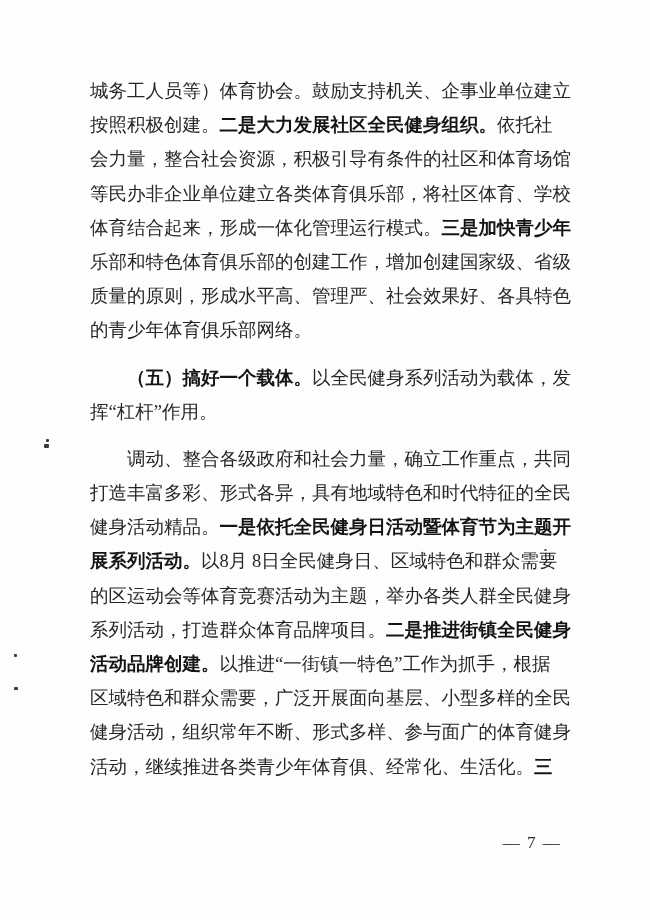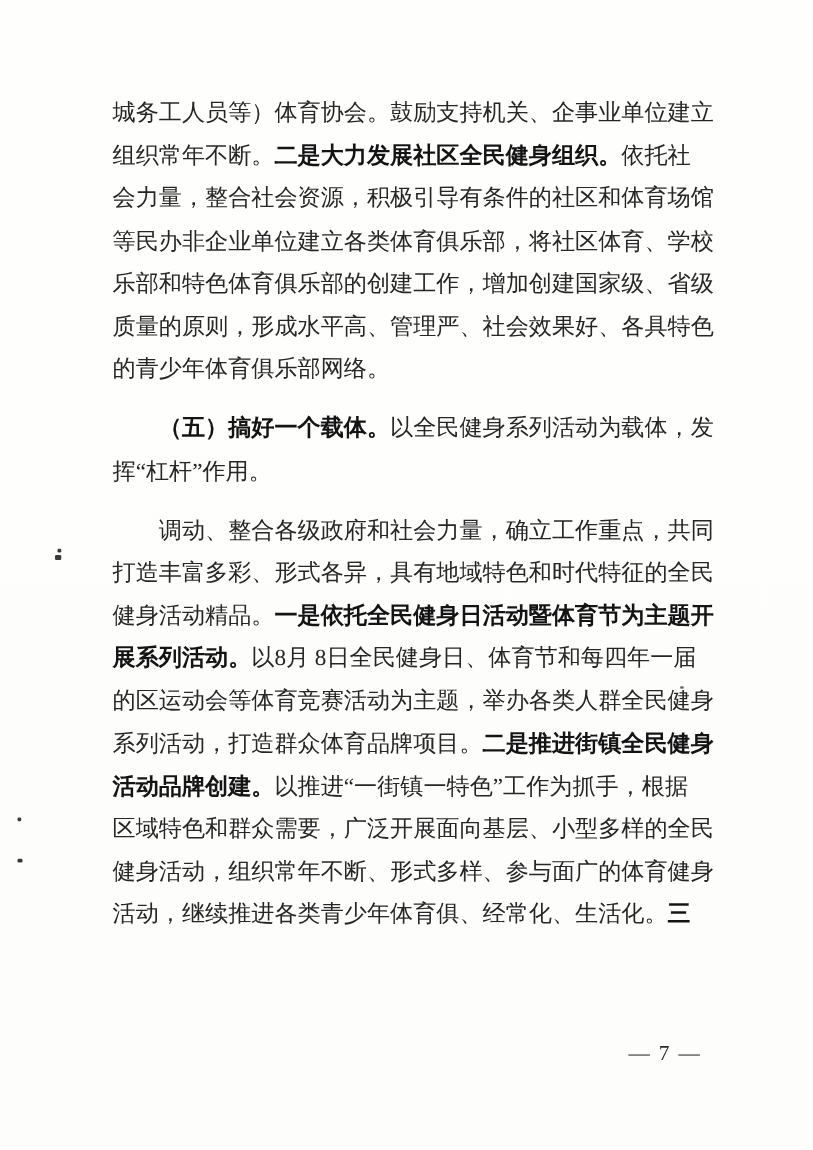--- a/index.html
+++ b/index.html
@@ -55,32 +55,33 @@
   .s2  { left:14px; top:654px; width:3px; height:3px; }
   .s3  { left:14px; top:687px; width:4px; height:3px; }
   .s4  { left:544px; top:549px; width:3px; height:2px; opacity:.75; }
 </style>
 </head>
 <body>
 
 <div class="page">
   <div class="doc" id="doc-text">
       <div class="line"><span class="seg-r">城务工人员等）体育协会。鼓励支持机关、企事业单位建立</span></div>
-      <div class="line"><span class="seg-r">组织常年不断。</span><span class="seg-b">二是大力发展社区全民健身组织。</span><span class="seg-r">依托社</span></div>
+      <div class="line"><span class="seg-r">按照积极创建。</span><span class="seg-b">二是大力发展社区全民健身组织。</span><span class="seg-r">依托社</span></div>
       <div class="line"><span class="seg-r">会力量，整合社会资源，积极引导有条件的社区和体育场馆</span></div>
       <div class="line"><span class="seg-r">等民办非企业单位建立各类体育俱乐部，将社区体育、学校</span></div>
+      <div class="line"><span class="seg-r">体育结合起来，形成一体化管理运行模式。</span><span class="seg-b">三是加快青少年</span></div>
       <div class="line"><span class="seg-r">乐部和特色体育俱乐部的创建工作，增加创建国家级、省级</span></div>
       <div class="line"><span class="seg-r">质量的原则，形成水平高、管理严、社会效果好、各具特色</span></div>
       <div class="line"><span class="seg-r">的青少年体育俱乐部网络。</span></div>
       <div class="line indent-2"><span class="seg-b">（五）搞好一个载体。</span><span class="seg-r">以全民健身系列活动为载体，发</span></div>
       <div class="line"><span class="seg-r">挥“杠杆”作用。</span></div>
       <div class="line indent-2"><span class="seg-r">调动、整合各级政府和社会力量，确立工作重点，共同</span></div>
       <div class="line"><span class="seg-r">打造丰富多彩、形式各异，具有地域特色和时代特征的全民</span></div>
       <div class="line"><span class="seg-r">健身活动精品。</span><span class="seg-b">一是依托全民健身日活动暨体育节为主题开</span></div>
-      <div class="line"><span class="seg-b">展系列活动。</span><span class="seg-r">以8月 8日全民健身日、体育节和每四年一届</span></div>
+      <div class="line"><span class="seg-b">展系列活动。</span><span class="seg-r">以8月 8日全民健身日、区域特色和群众需要</span></div>
       <div class="line"><span class="seg-r">的区运动会等体育竞赛活动为主题，举办各类人群全民健身</span></div>
       <div class="line"><span class="seg-r">系列活动，打造群众体育品牌项目。</span><span class="seg-b">二是推进街镇全民健身</span></div>
       <div class="line"><span class="seg-b">活动品牌创建。</span><span class="seg-r">以推进“一街镇一特色”工作为抓手，根据</span></div>
       <div class="line"><span class="seg-r">区域特色和群众需要，广泛开展面向基层、小型多样的全民</span></div>
       <div class="line"><span class="seg-r">健身活动，组织常年不断、形式多样、参与面广的体育健身</span></div>
       <div class="line"><span class="seg-r">活动，继续推进各类青少年体育俱、经常化、生活化。</span><span class="seg-b">三</span></div>
     </div>
 
   <div class="page-number">— 7 —</div>
 

